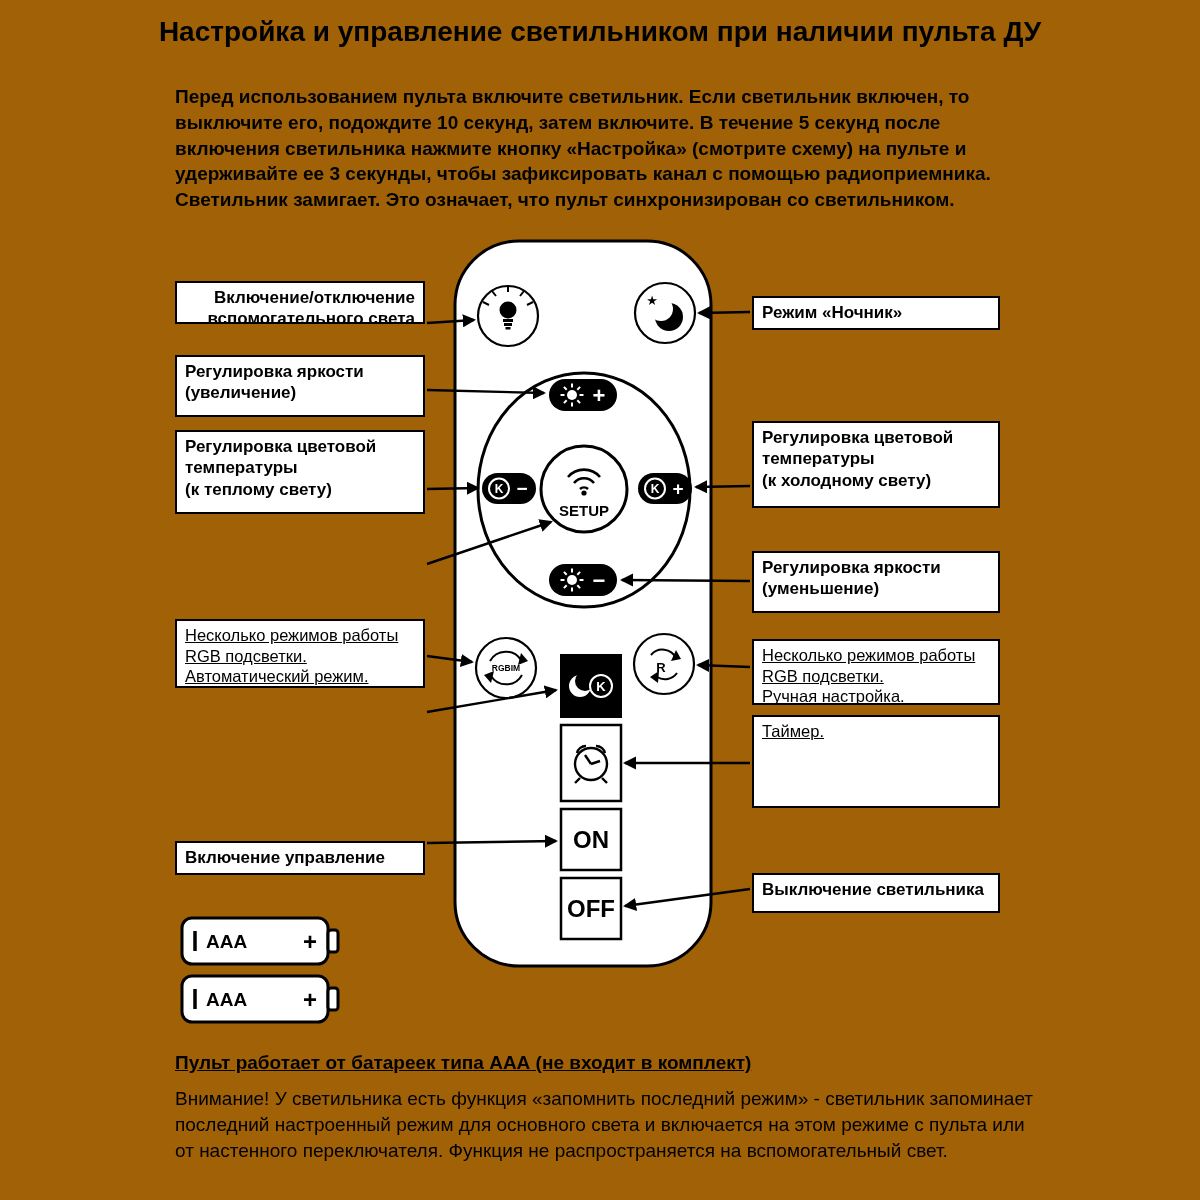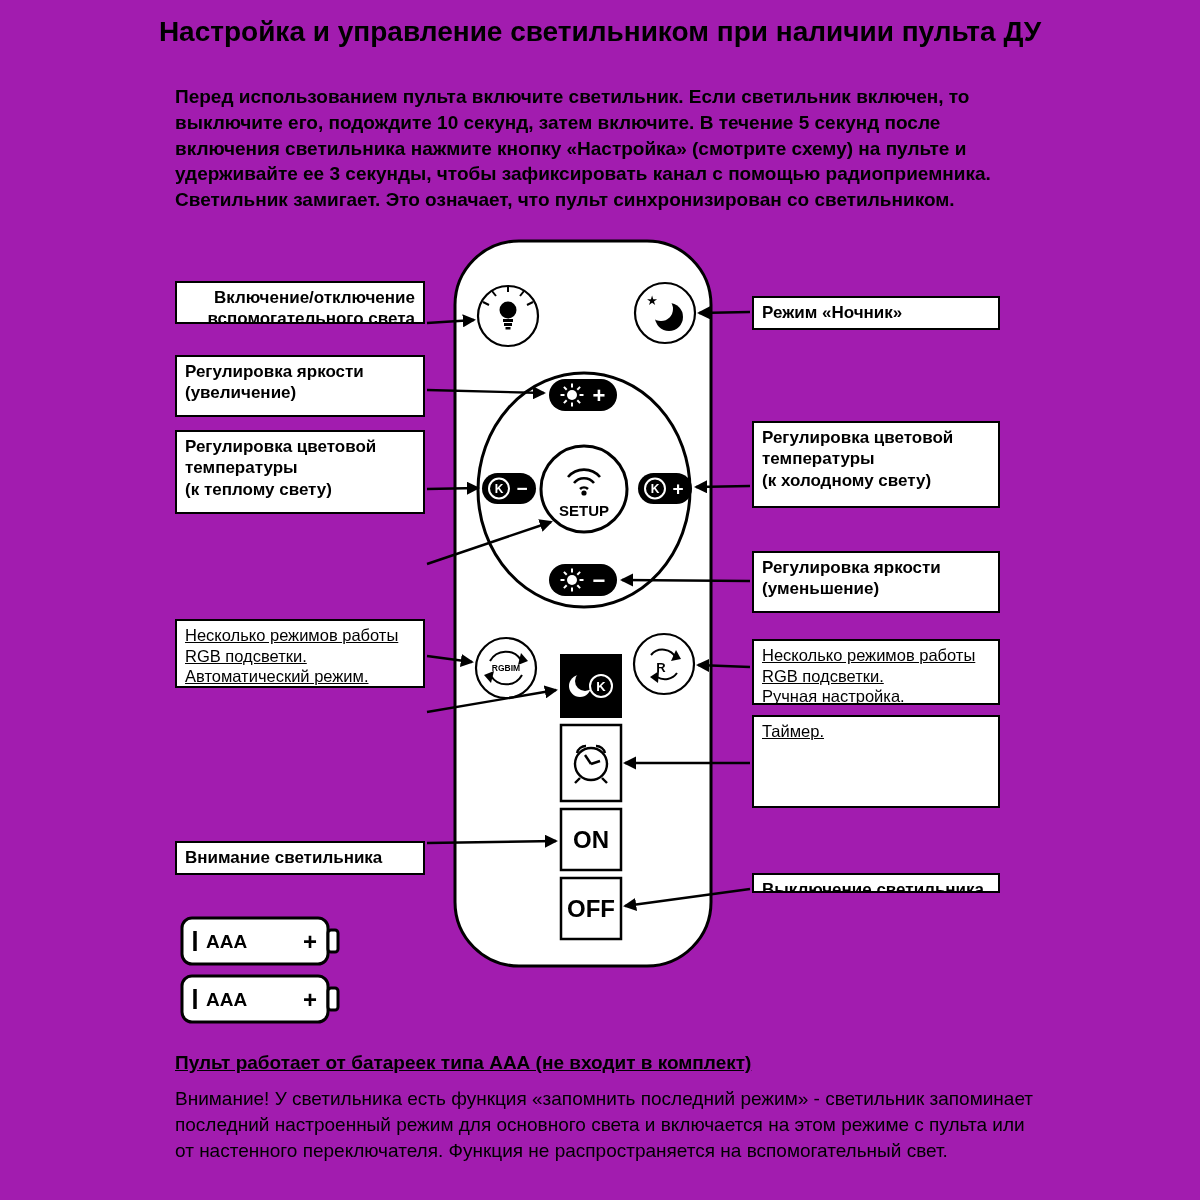--- a/index.html
+++ b/index.html
@@ -2,21 +2,21 @@
 <html><head>
 <meta charset="utf-8">
 <style>
   * { margin: 0; padding: 0; box-sizing: border-box; }
   html, body { background: #fff; }
   body {
     width: 1200px; height: 1200px;
     font-family: "Liberation Sans", sans-serif;
     color: #000;
   }
-  .page { position: relative; width: 1200px; height: 1200px; background: #a21caf; overflow: hidden; }
+  .page { position: relative; width: 1200px; height: 1200px; background: #a16207; overflow: hidden; }
   .title {
     position: absolute; top: 16px; left: 0; width: 1200px;
     text-align: center; font-size: 28px; font-weight: bold;
   }
   .intro {
     position: absolute; left: 175px; top: 84px; width: 860px;
     font-size: 19px; font-weight: bold; line-height: 1.36;
   }
   .overlay { position: absolute; left: 0; top: 0; }
   .callout {
@@ -229,30 +229,30 @@
   <div class="callout" style="left:175px; top:281px; width:250px; height:43px;text-align:right;">Включение/отключение
 вспомогательного света</div>
   <div class="callout" style="left:175px; top:355px; width:250px; height:62px;">Регулировка яркости
 (увеличение)</div>
   <div class="callout" style="left:175px; top:430px; width:250px; height:84px;">Регулировка цветовой
 температуры
 (к теплому свету)</div>
   <div class="callout regular" style="left:175px; top:619px; width:250px; height:69px;">Несколько режимов работы
 RGB подсветки.
 Автоматический режим.</div>
-  <div class="callout" style="left:175px; top:841px; width:250px; height:34px;">Внимание светильника</div>
+  <div class="callout" style="left:175px; top:841px; width:250px; height:34px;">Включение управление</div>
 
   <div class="callout" style="left:752px; top:296px; width:248px; height:34px;">Режим «Ночник»</div>
   <div class="callout" style="left:752px; top:421px; width:248px; height:87px;">Регулировка цветовой
 температуры
 (к холодному свету)</div>
   <div class="callout" style="left:752px; top:551px; width:248px; height:62px;">Регулировка яркости
 (уменьшение)</div>
   <div class="callout regular" style="left:752px; top:639px; width:248px; height:66px;">Несколько режимов работы
 RGB подсветки.
 Ручная настройка.</div>
   <div class="callout regular" style="left:752px; top:715px; width:248px; height:93px; ">Таймер.</div>
-  <div class="callout" style="left:752px; top:873px; width:248px; height:20px;">Выключение светильника</div>
+  <div class="callout" style="left:752px; top:873px; width:248px; height:40px;">Выключение светильника</div>
 
   <div class="battery-note">Пульт работает от батареек типа ААА (не входит в комплект)</div>
   <div class="warning">Внимание! У светильника есть функция «запомнить последний режим» - светильник запоминает последний настроенный режим для основного света и включается на этом режиме с пульта или от настенного переключателя. Функция не распространяется на вспомогательный свет.</div>
 
 </div>
 
 </body></html>

